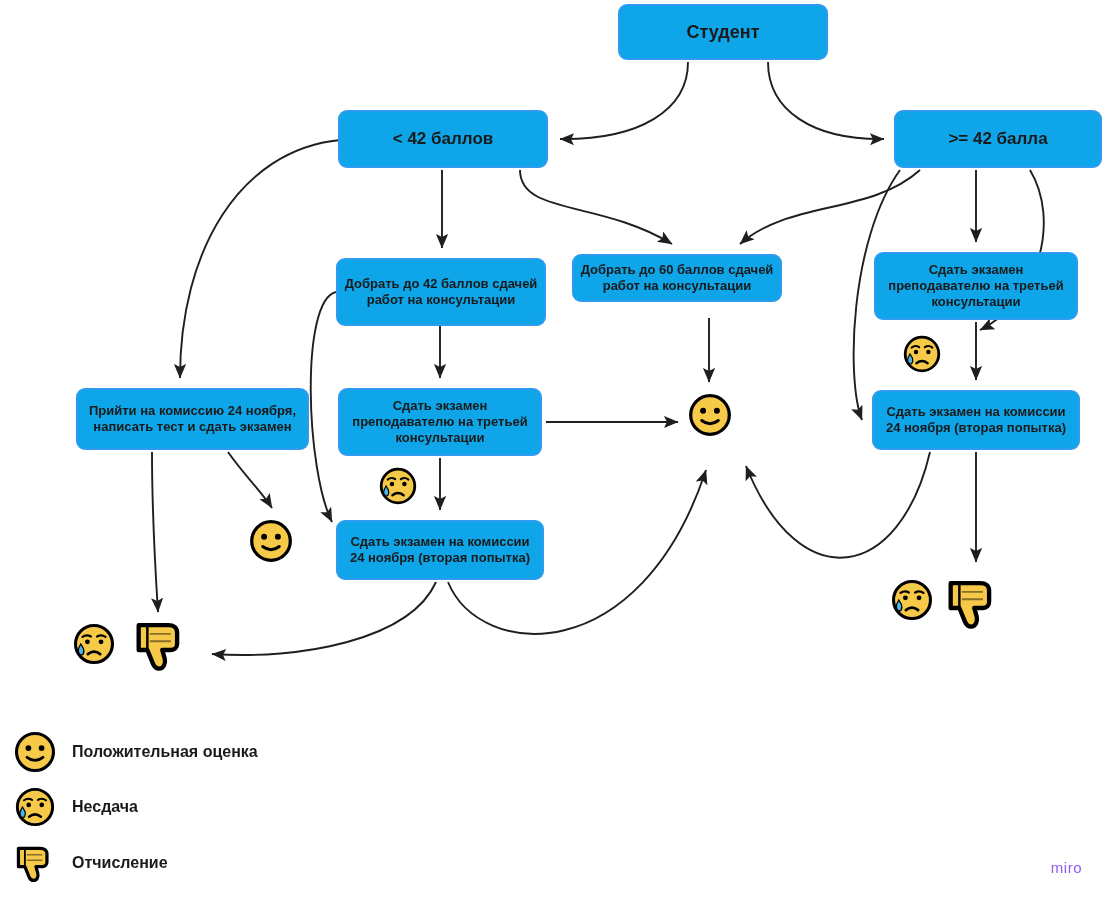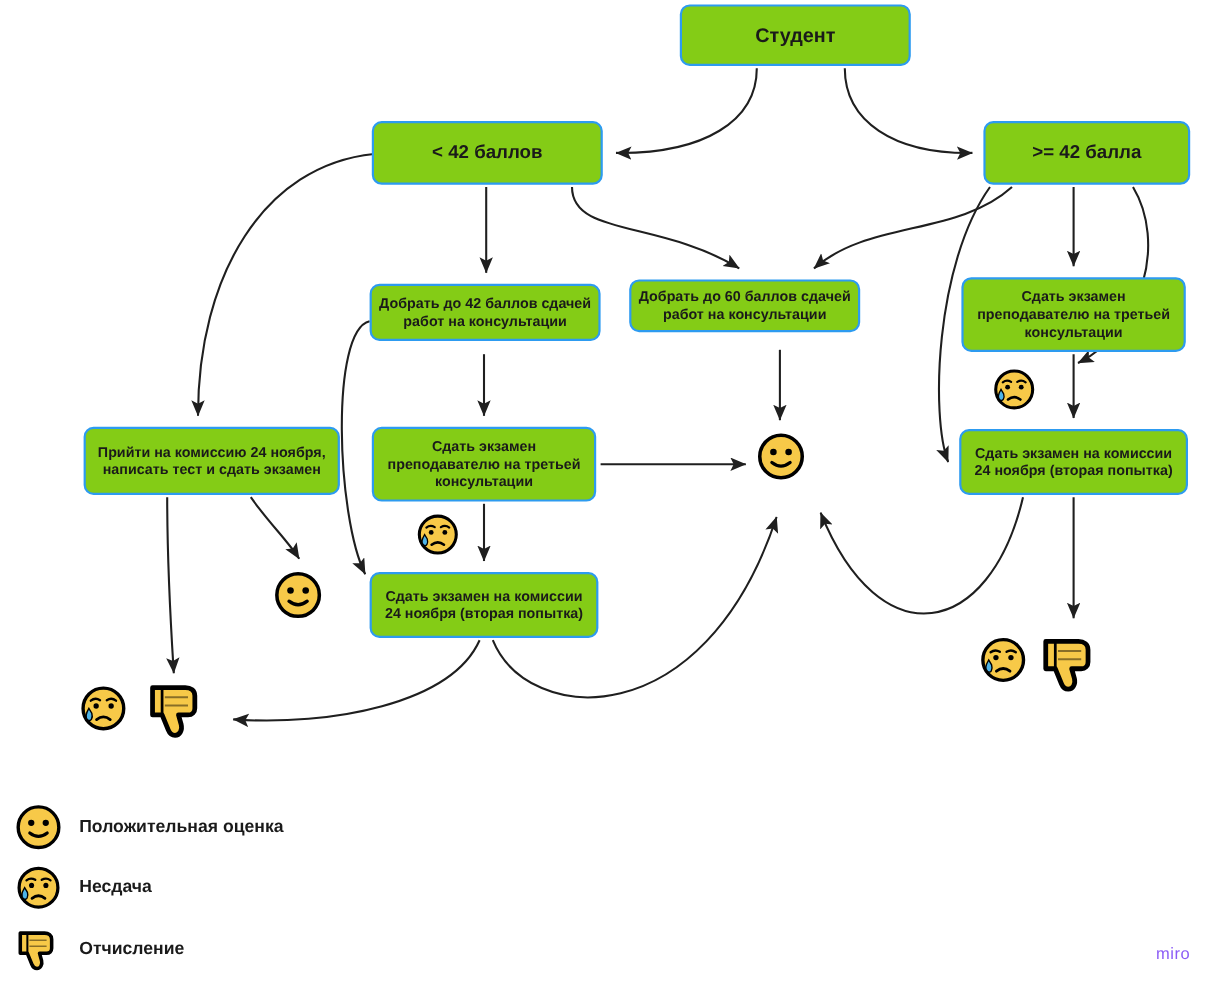--- a/index.html
+++ b/index.html
@@ -21,21 +21,21 @@
     position: absolute;
     left: 0;
     top: 0;
     width: 1104px;
     height: 904px;
     pointer-events: none;
   }
   .node {
     position: absolute;
     box-sizing: border-box;
-    background: #84cc16;
+    background: #0ea5e9;
     border: 2px solid #2D9BF0;
     border-radius: 9px;
     display: flex;
     align-items: center;
     justify-content: center;
     text-align: center;
     color: #1a1a1a;
     font-weight: bold;
     line-height: 1.25;
     padding: 2px 6px;
@@ -139,25 +139,25 @@
   </svg>
 
   <div class="node title" style="left:618px;top:4px;width:210px;height:56px;">
     <span>Студент</span>
   </div>
 
   <div class="node decision" style="left:338px;top:110px;width:210px;height:58px;">
     <span>&lt; 42 баллов</span>
   </div>
 
-  <div class="node decision" style="left:894px;top:110px;width:188px;height:58px;">
+  <div class="node decision" style="left:894px;top:110px;width:208px;height:58px;">
     <span>&gt;= 42 балла</span>
   </div>
 
-  <div class="node small" style="left:336px;top:258px;width:210px;height:52px;">
+  <div class="node small" style="left:336px;top:258px;width:210px;height:68px;">
     <span>Добрать до 42 баллов сдачей работ на консультации</span>
   </div>
 
   <div class="node small" style="left:572px;top:254px;width:210px;height:48px;">
     <span>Добрать до 60 баллов сдачей работ на консультации</span>
   </div>
 
   <div class="node small" style="left:874px;top:252px;width:204px;height:68px;">
     <span>Сдать экзамен преподавателю на третьей консультации</span>
   </div>

